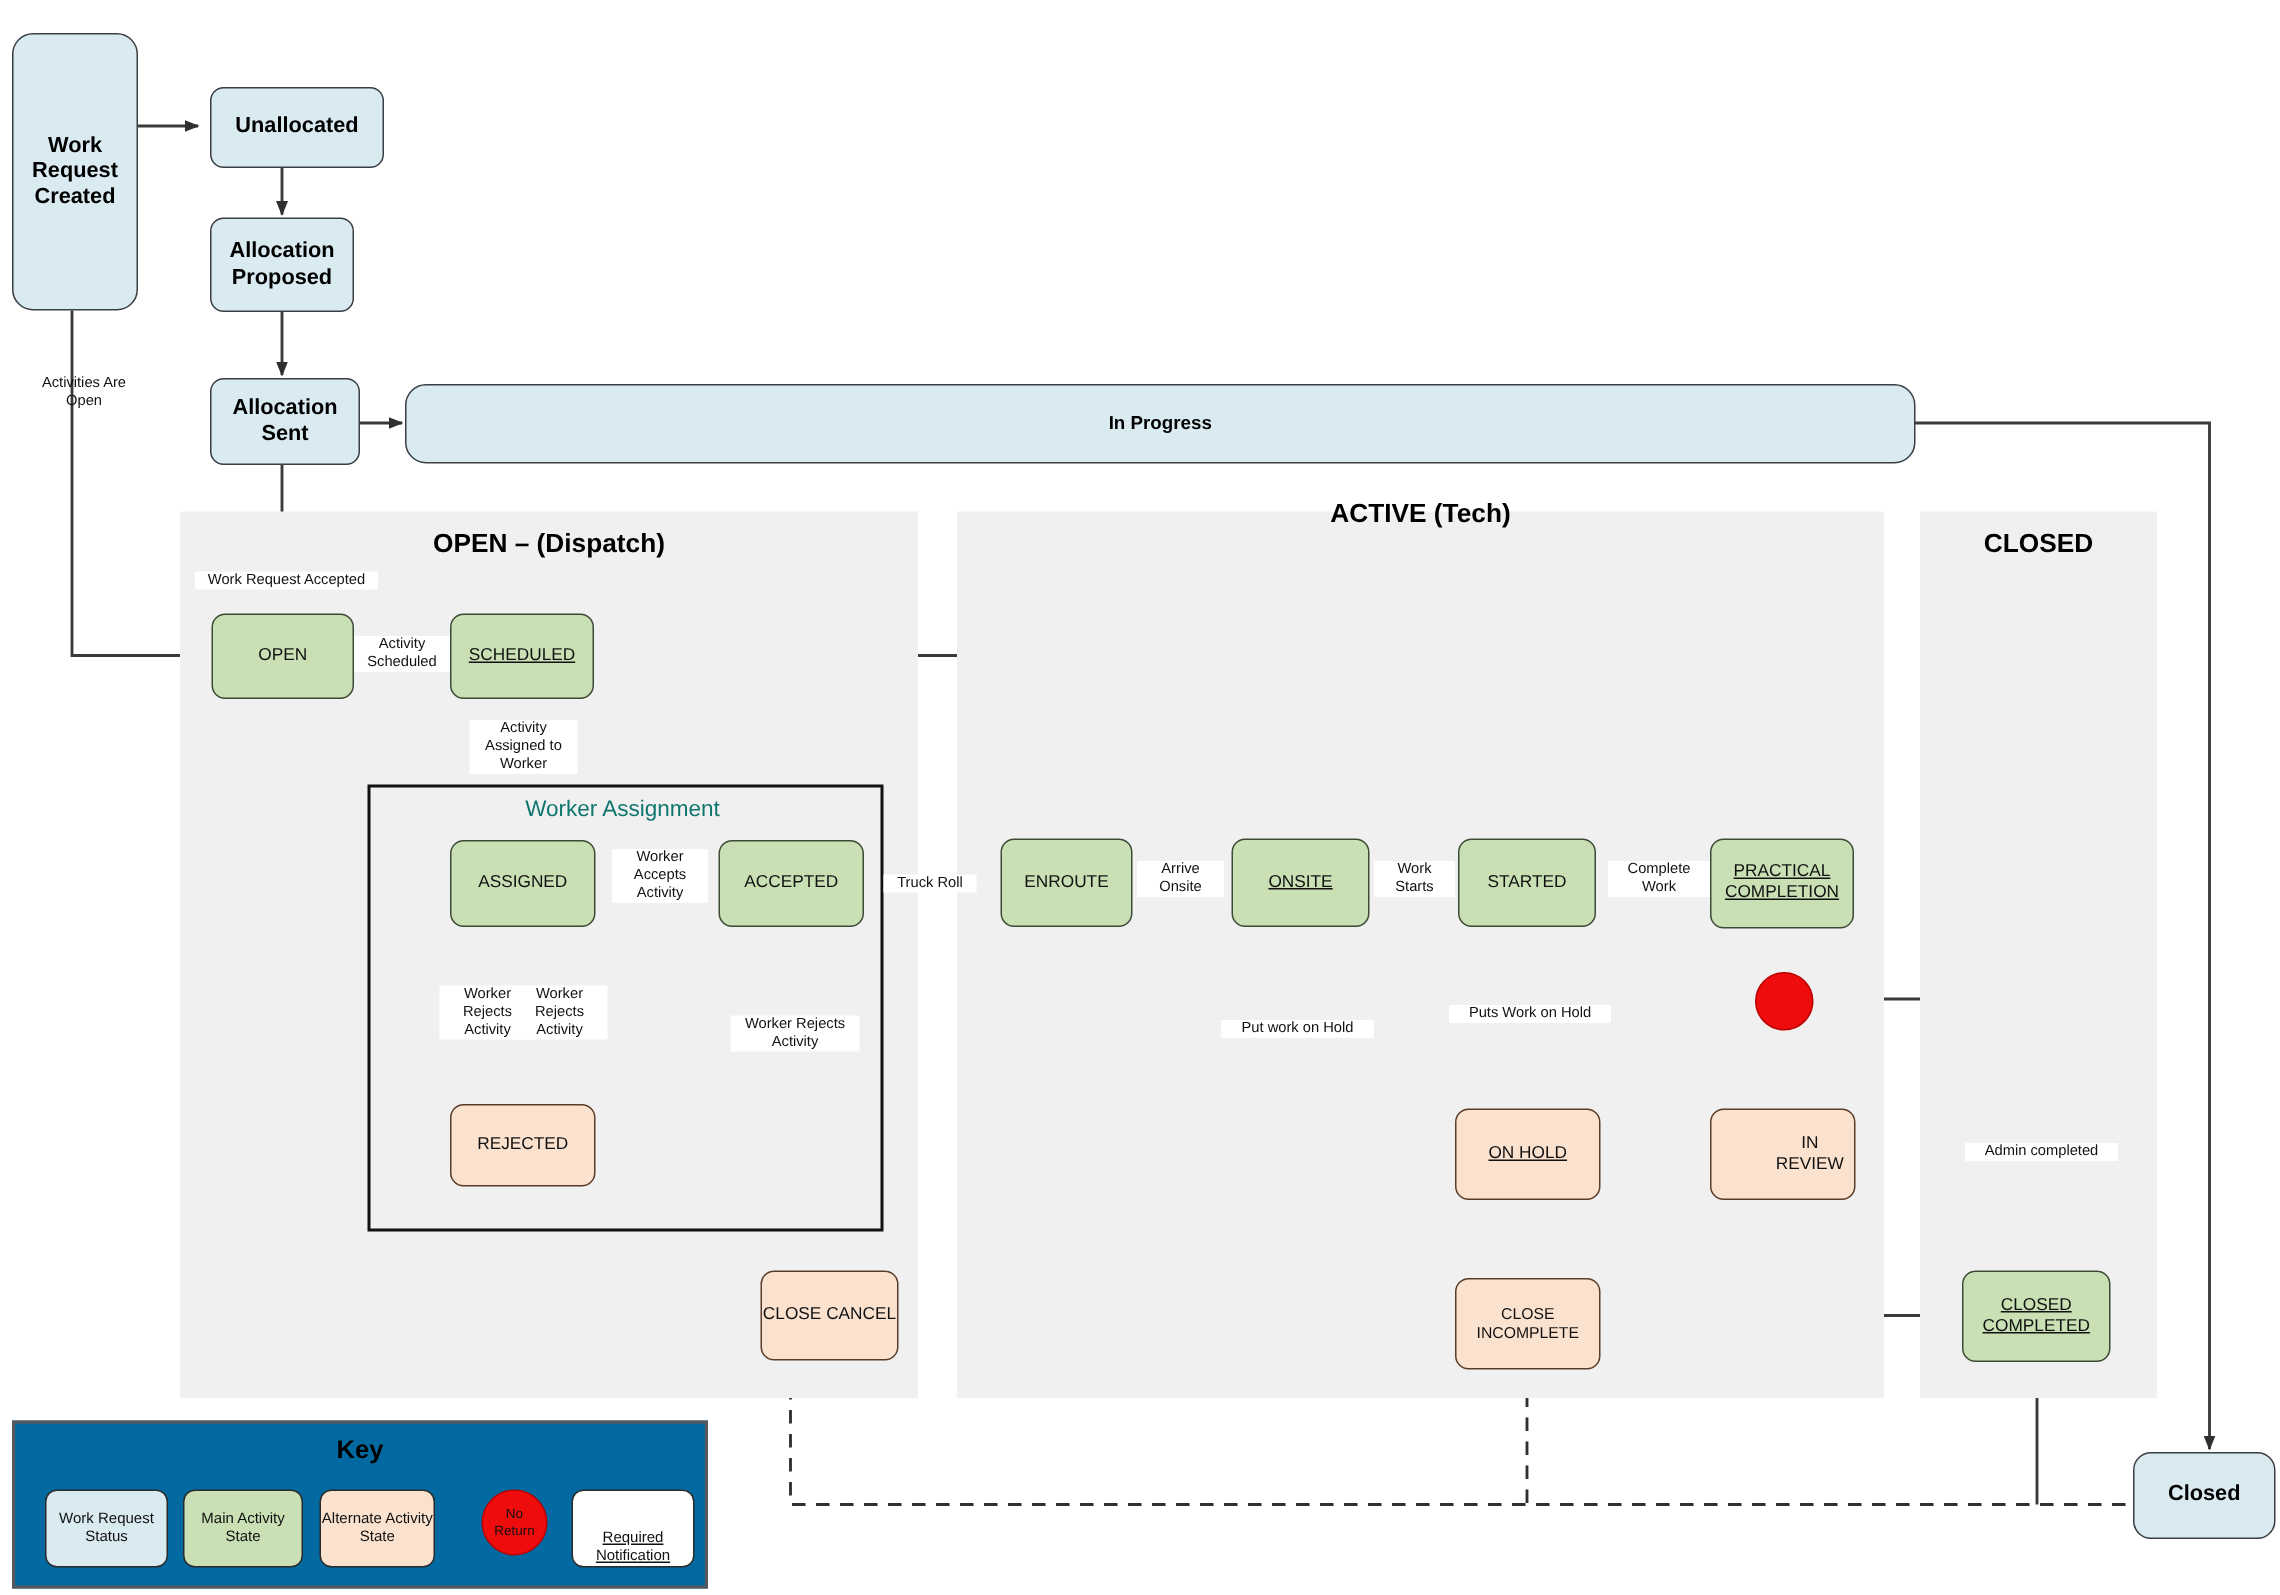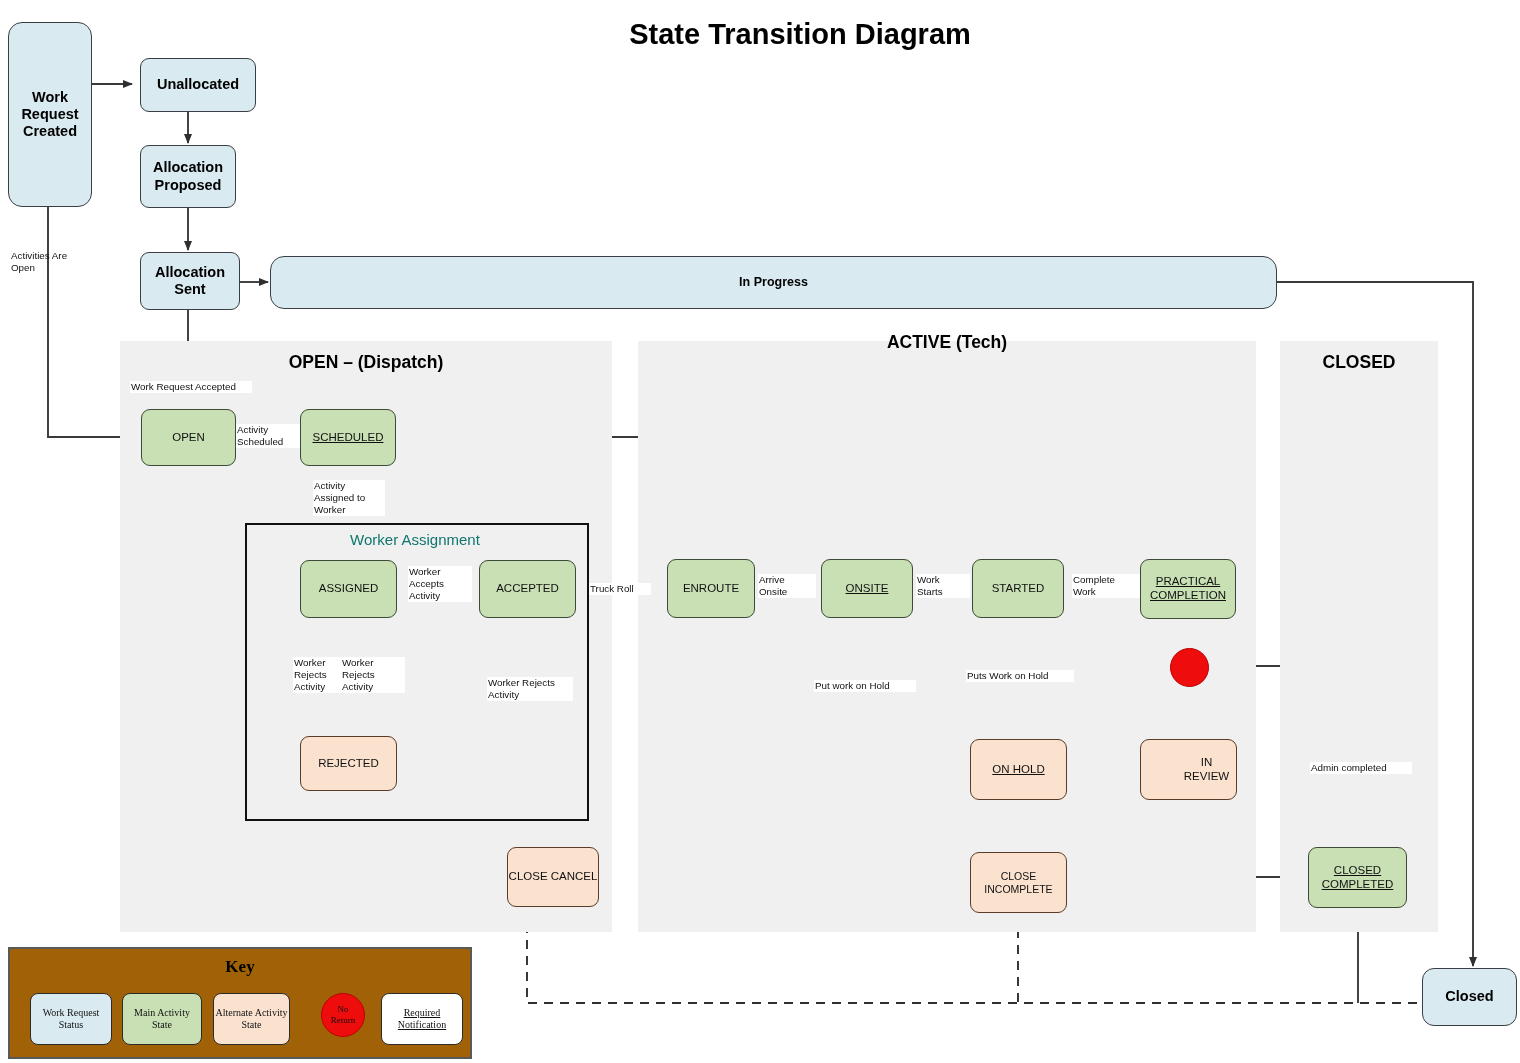--- a/index.html
+++ b/index.html
@@ -11,37 +11,36 @@
   .blue{background:#d9eaf1;border-color:#3a3f44;}
   .green{background:#c8e0b4;border-color:#3d4a35;}
   .orange{background:#fbe2cf;border-color:#5a3c28;}
   .wr{font-weight:bold;font-size:14.5px;color:#000;}
   .st{font-size:11.5px;color:#111;}
   .st u{text-decoration:underline;}
   .lane{position:absolute;background:#f0f0f0;z-index:1;}
   .lane-title{position:absolute;font-weight:bold;font-size:17.5px;color:#000;text-align:center;z-index:2;}
   .grpbox{position:absolute;border:2.2px solid #111;background:transparent;z-index:2;}
   .grp-title{position:absolute;font-size:15px;color:#0f766e;z-index:4;}
-  .elabel{position:absolute;font-size:9.8px;color:#111;text-align:left;line-height:1.22;z-index:5;
+  .elabel{position:absolute;font-size:9.8px;color:#111;text-align:center;line-height:1.22;z-index:5;
           background:#fff;padding:0 1px;}
   .elabel.nobg{background:transparent;}
   .title{position:absolute;font-weight:bold;font-size:29px;color:#000;text-align:center;}
   .dot{position:absolute;border-radius:50%;background:#ee0c0c;border:1.2px solid #b00;z-index:4;
        display:flex;align-items:center;justify-content:center;color:#000;font-size:8px;text-align:center;line-height:1.05;}
-  #key{position:absolute;border:2px solid #595959;background:#a16207;z-index:6;font-family:Liberation Serif, serif;}
+  #key{position:absolute;border:2px solid #595959;background:#0369a1;z-index:6;}
   #key .ktitle{position:absolute;left:0;right:0;top:8px;text-align:center;font-weight:bold;font-size:17px;color:#000;}
   .kitem{position:absolute;box-sizing:border-box;display:flex;align-items:center;justify-content:center;
          text-align:center;border:1.2px solid #2b2b2b;border-radius:8px;font-size:10px;line-height:1.2;color:#111;}
 </style>
 </head>
 <body>
 
 <div id="stage">
 
-  <div class="title" style="left:380px;top:18px;width:840px;">State Transition Diagram</div>
 
   <div class="lane" style="left:120px;top:341px;width:492px;height:591px;"></div>
   <div class="lane-title" style="left:120px;top:352px;width:492px;">OPEN – (Dispatch)</div>
 
   <div class="lane" style="left:638px;top:341px;width:618px;height:591px;"></div>
   <div class="lane-title" style="left:638px;top:332px;width:618px;">ACTIVE (Tech)</div>
 
   <div class="lane" style="left:1280px;top:341px;width:158px;height:591px;"></div>
   <div class="lane-title" style="left:1280px;top:352px;width:158px;">CLOSED</div>
 
@@ -312,21 +311,21 @@
       </span>
     </div>
 
     <div class="kitem" style="left:311px;top:44px;width:44px;height:44px;border-radius:50%;background:#ee0c0c;border-color:#b00;font-size:9px;">
       <span>
         <span>No</span><br>
         <span>Return</span>
       </span>
     </div>
 
-    <div class="kitem" style="left:371px;top:44px;width:82px;height:52px;background:#ffffff;">
+    <div class="kitem" style="left:371px;top:44px;width:82px;height:52px;background:#ffffff;align-items:flex-end;">
       <span>
         <u>Required</u><br>
         <u>Notification</u>
       </span>
     </div>
   </div>
 
 </div>
 
 </body></html>

